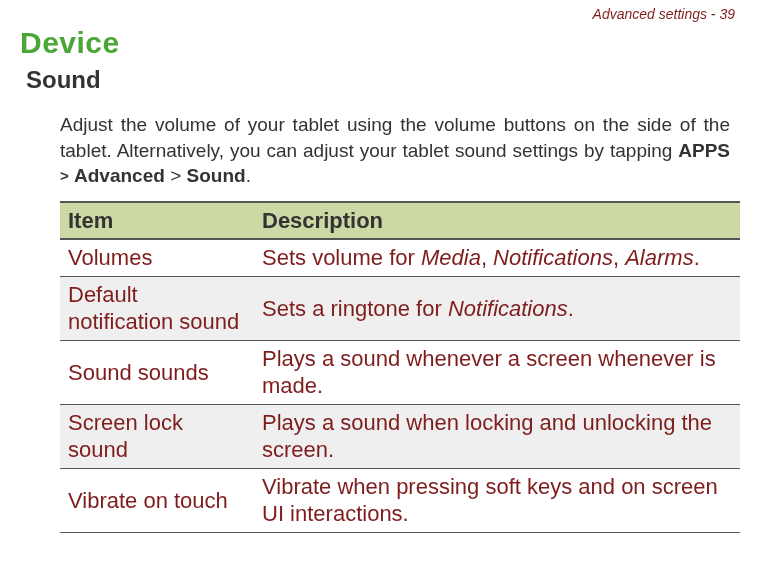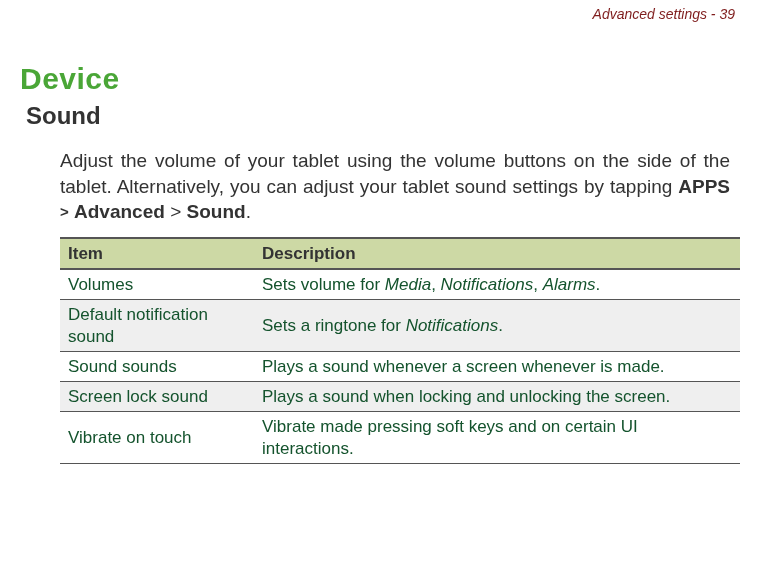--- a/index.html
+++ b/index.html
@@ -6,21 +6,20 @@
     font-family: Arial, Helvetica, sans-serif;
     margin: 0;
     padding: 0;
     width: 765px;
     height: 565px;
     background: #fff;
     color: #333;
   }
   .page {
     padding: 0 30px 16px 30px;
-    margin-top: 36px;
   }
   .header-line {
     text-align: right;
     font-style: italic;
     color: #7f1d1d;
     font-size: 14px;
     padding: 6px 30px 4px 0;
   }
   .heading-device {
     font-family: Arial, Helvetica, sans-serif;
@@ -42,37 +41,37 @@
     text-align: justify;
     margin: 0 5px 12px 30px;
     color: #333;
   }
   .intro b { font-weight: bold; }
   .intro .gt { font-weight: bold; font-size: 15px; vertical-align: 1px; }
   table.settings {
     border-collapse: collapse;
     width: 680px;
     margin-left: 30px;
-    font-size: 17px;
+    font-size: 22px;
     line-height: 1.25;
   }
   table.settings th {
     text-align: left;
     background: #cdd9a5;
     font-weight: bold;
     padding: 4px 8px 4px 8px;
     border-top: 2px solid #555;
     border-bottom: 2px solid #555;
     color: #333;
   }
   table.settings td {
     padding: 4px 8px 4px 8px;
     border-bottom: 1.5px solid #555;
     vertical-align: middle;
-    color: #14532d;
+    color: #7f1d1d;
   }
   table.settings tr.alt td {
     background: #efefef;
   }
   .col-item { width: 178px; }
   em.term { font-style: italic; }
 </style>
 </head>
 <body>
 
@@ -109,17 +108,17 @@
         <tr>
           <td class="col-item">Sound sounds</td>
           <td>Plays a sound whenever a screen whenever is made.</td>
         </tr>
         <tr class="alt">
           <td class="col-item">Screen lock sound</td>
           <td>Plays a sound when locking and unlocking the screen.</td>
         </tr>
         <tr>
           <td class="col-item">Vibrate on touch</td>
-          <td>Vibrate made pressing soft keys and on certain UI interactions.</td>
+          <td>Vibrate when pressing soft keys and on screen UI interactions.</td>
         </tr>
       </tbody>
   </table>
 </div>
 
 </body></html>

